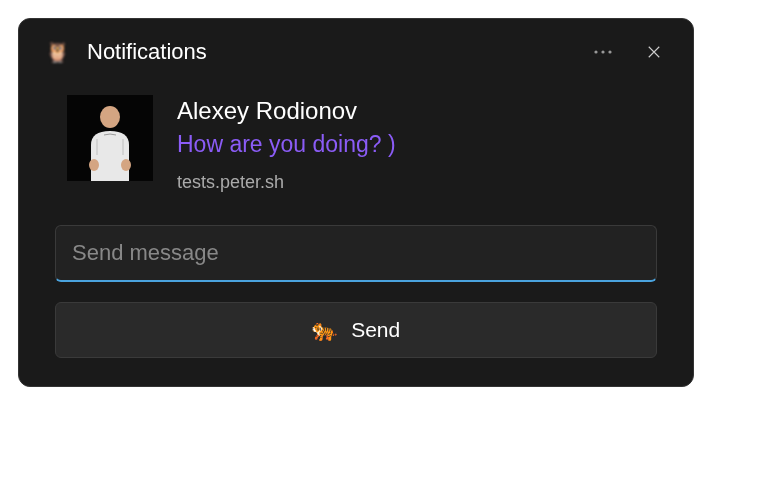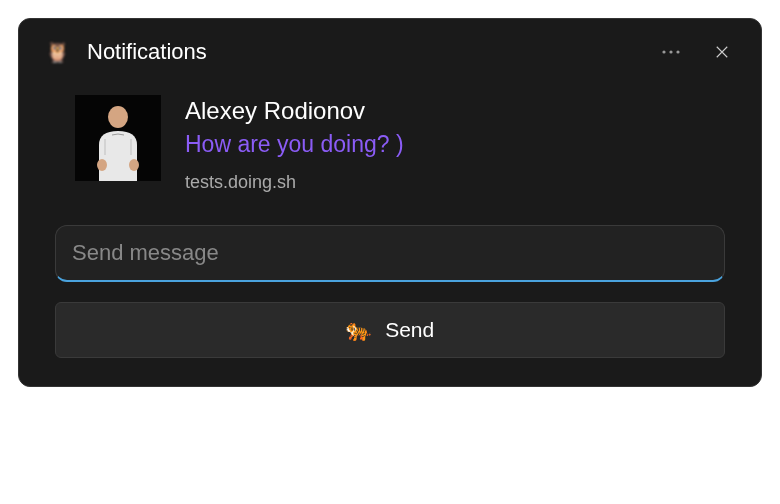--- a/index.html
+++ b/index.html
@@ -11,21 +11,21 @@
       width: 780px;
       height: 504px;
       background: #ffffff;
       font-family: "Segoe UI", -apple-system, BlinkMacSystemFont, sans-serif;
       display: flex;
       align-items: flex-start;
       justify-content: flex-start;
       padding: 18px;
     }
     .notification-card {
-      width: 744px;
+      width: 676px;
       background: #1a1a1a;
       border-radius: 12px;
       border: 1px solid #333;
       overflow: hidden;
       padding-bottom: 28px;
     }
     .header {
       display: flex;
       align-items: center;
       padding: 20px 26px 12px 26px;
@@ -67,22 +67,21 @@
       display: flex;
       align-items: center;
       justify-content: center;
     }
     .close-btn svg {
       width: 18px;
       height: 18px;
     }
     .content {
       display: flex;
-      padding: 18px 26px 24px 32px;
-      margin-left: 24px;
+      padding: 18px 26px 24px 48px;
     }
     .avatar {
       width: 86px;
       height: 86px;
       background: #0a0a0a;
       margin-right: 24px;
       flex-shrink: 0;
       display: flex;
       align-items: center;
       justify-content: center;
@@ -116,21 +115,21 @@
       margin-top: 12px;
     }
     .input-area {
       padding: 8px 36px 8px 36px;
     }
     .message-input {
       width: 100%;
       background: #222;
       border: 1px solid #3a3a3a;
       border-bottom: 2px solid #4aa3de;
-      border-radius: 12px;
+      border-radius: 6px;
       padding: 14px 16px;
       color: #ccc;
       font-size: 22px;
       font-family: inherit;
       outline: none;
     }
     .message-input::placeholder {
       color: #888;
     }
     .button-area {
@@ -189,21 +188,21 @@
         <path d="M 30 44 L 30 60" stroke="#ccc" stroke-width="1.5"></path>
         <path d="M 56 44 L 56 60" stroke="#ccc" stroke-width="1.5"></path>
         <path d="M 37 40 Q 43 38 49 40" stroke="#999" stroke-width="1" fill="none"></path>
         <ellipse cx="27" cy="70" rx="5" ry="6" fill="#d4a582"></ellipse>
         <ellipse cx="59" cy="70" rx="5" ry="6" fill="#d4a582"></ellipse>
       </svg>
     </div>
     <div class="message-content">
       <div class="sender-name">Alexey Rodionov</div>
       <div class="message-text">How are you doing? )</div>
-      <div class="source-url">tests.doing.sh</div>
+      <div class="source-url">tests.peter.sh</div>
     </div>
   </div>
 
   <div class="input-area">
     <input type="text" class="message-input" placeholder="Send message" style="">
   </div>
 
   <div class="button-area">
     <button class="reply-btn">
       <span class="reply-icon">🐅</span>

